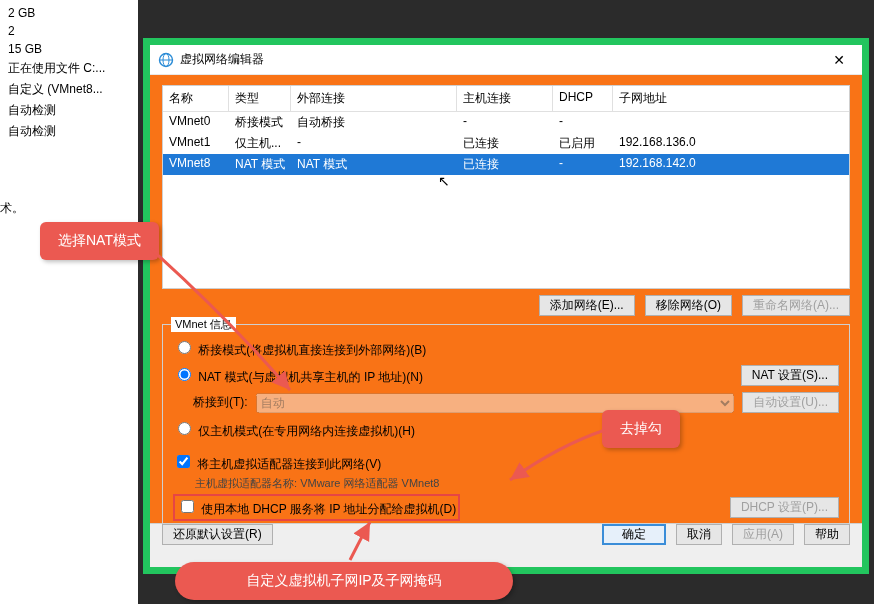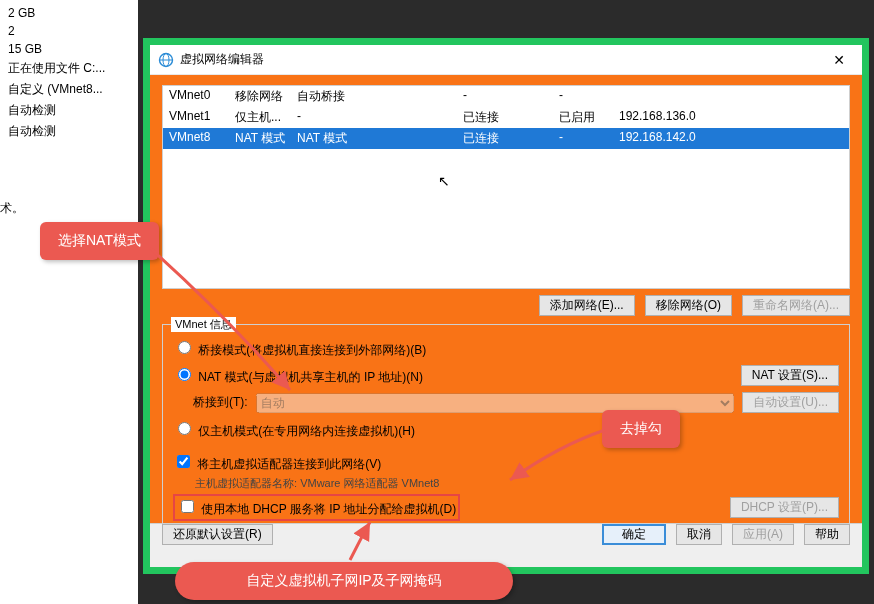--- a/index.html
+++ b/index.html
@@ -79,24 +79,32 @@
           <ellipse cx="8" cy="8" rx="3" ry="6.5" fill="none" stroke="#2b8cd6" stroke-width="1"></ellipse>
           <line x1="1.5" y1="8" x2="14.5" y2="8" stroke="#2b8cd6" stroke-width="1"></line>
         </svg>
     </span>
     <span class="tb-title">虚拟网络编辑器</span>
     <span class="tb-close">✕</span>
   </div>
 
   <div class="content">
     <div class="net-table">
+      <div class="nt-head">
+        <div class="col-name">名称</div>
+        <div class="col-type">类型</div>
+        <div class="col-ext">外部连接</div>
+        <div class="col-host">主机连接</div>
+        <div class="col-dhcp">DHCP</div>
+        <div class="col-sub">子网地址</div>
+      </div>
       <div class="nt-body" id="nt-body">
           <div class="nt-row">
             <div class="col-name">VMnet0</div>
-            <div class="col-type">移除网络</div>
+            <div class="col-type">桥接模式</div>
             <div class="col-ext">自动桥接</div>
             <div class="col-host">-</div>
             <div class="col-dhcp">-</div>
             <div class="col-sub"></div>
           </div>
           <div class="nt-row">
             <div class="col-name">VMnet1</div>
             <div class="col-type">仅主机...</div>
             <div class="col-ext">-</div>
             <div class="col-host">已连接</div>

